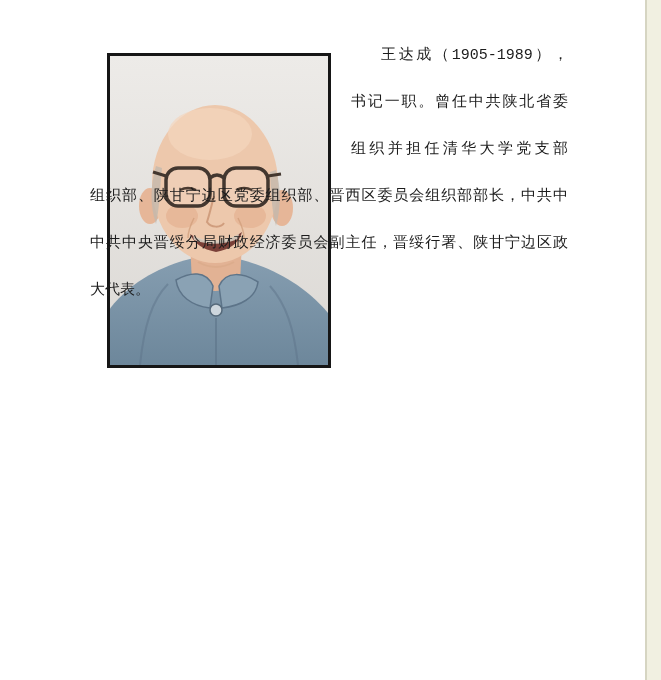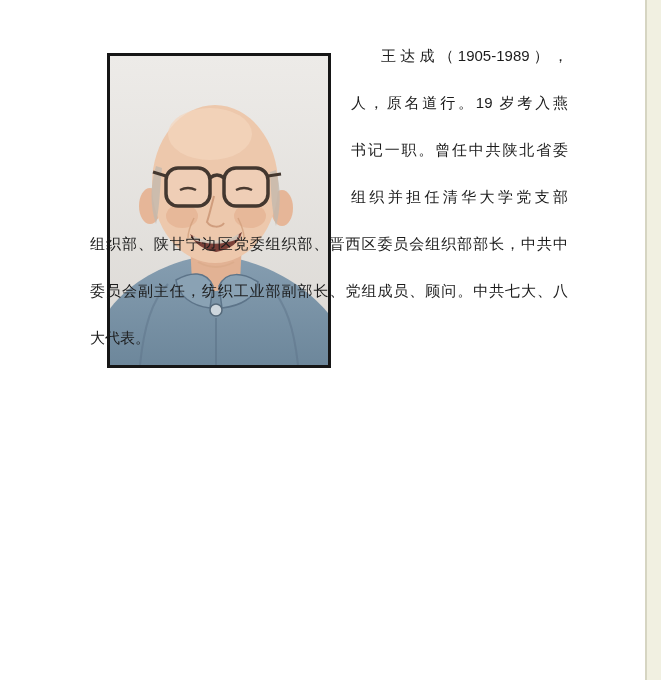--- a/index.html
+++ b/index.html
@@ -8,21 +8,21 @@
     --strip-bg:#f1f0e1;
     --strip-border:#d6d5c2;
     --photo-border:#161616;
   }
   html,body{margin:0;padding:0;background:#ffffff;}
   .screen{
     position:relative;
     width:661px;height:680px;
     background:var(--page-bg);
     overflow:hidden;
-    font-family:Liberation Sans, sans-serif;
+    font-family:Liberation Mono, monospace;
     color:var(--text-color);
   }
   
   .edge-strip{
     position:absolute;
     top:0;right:0;
     width:14px;height:680px;
     background:var(--strip-bg);
     border-left:2px solid var(--strip-border);
   }
@@ -121,21 +121,20 @@
         <path d="M 80 178 Q 106 196 132 176 Q 128 192 106 196 Q 86 192 80 178 Z" fill="#7a4038"></path>
         <path d="M 83 180 Q 106 190 129 178 L 128 183 Q 106 192 84 184 Z" fill="#d8cfc2" opacity="0.9"></path>
       </g>
 
       <path d="M 88 206 Q 106 216 124 206" stroke="#d9a887" stroke-width="2" fill="none" opacity="0.6"></path>
     </svg>
   </div>
 
   <div class="text-block">
     <div class="ln narrow indent">王达成（1905-1989），</div>
-    <div class="ln narrow">人，原名道行。19 岁考入燕</div>
     <div class="ln narrow">书记一职。曾任中共陕北省委</div>
     <div class="ln narrow">组织并担任清华大学党支部</div>
     <div class="ln">组织部、陕甘宁边区党委组织部、晋西区委员会组织部部长，中共中</div>
-    <div class="ln">委员会副主任，纺织工业部副部长、党组成员、顾问。中共七大、八</div>
+    <div class="ln">中共中央晋绥分局财政经济委员会副主任，晋绥行署、陕甘宁边区政</div>
     <div class="ln left-end">大代表。</div>
   </div>
 
 </div>
 
 </body></html>

